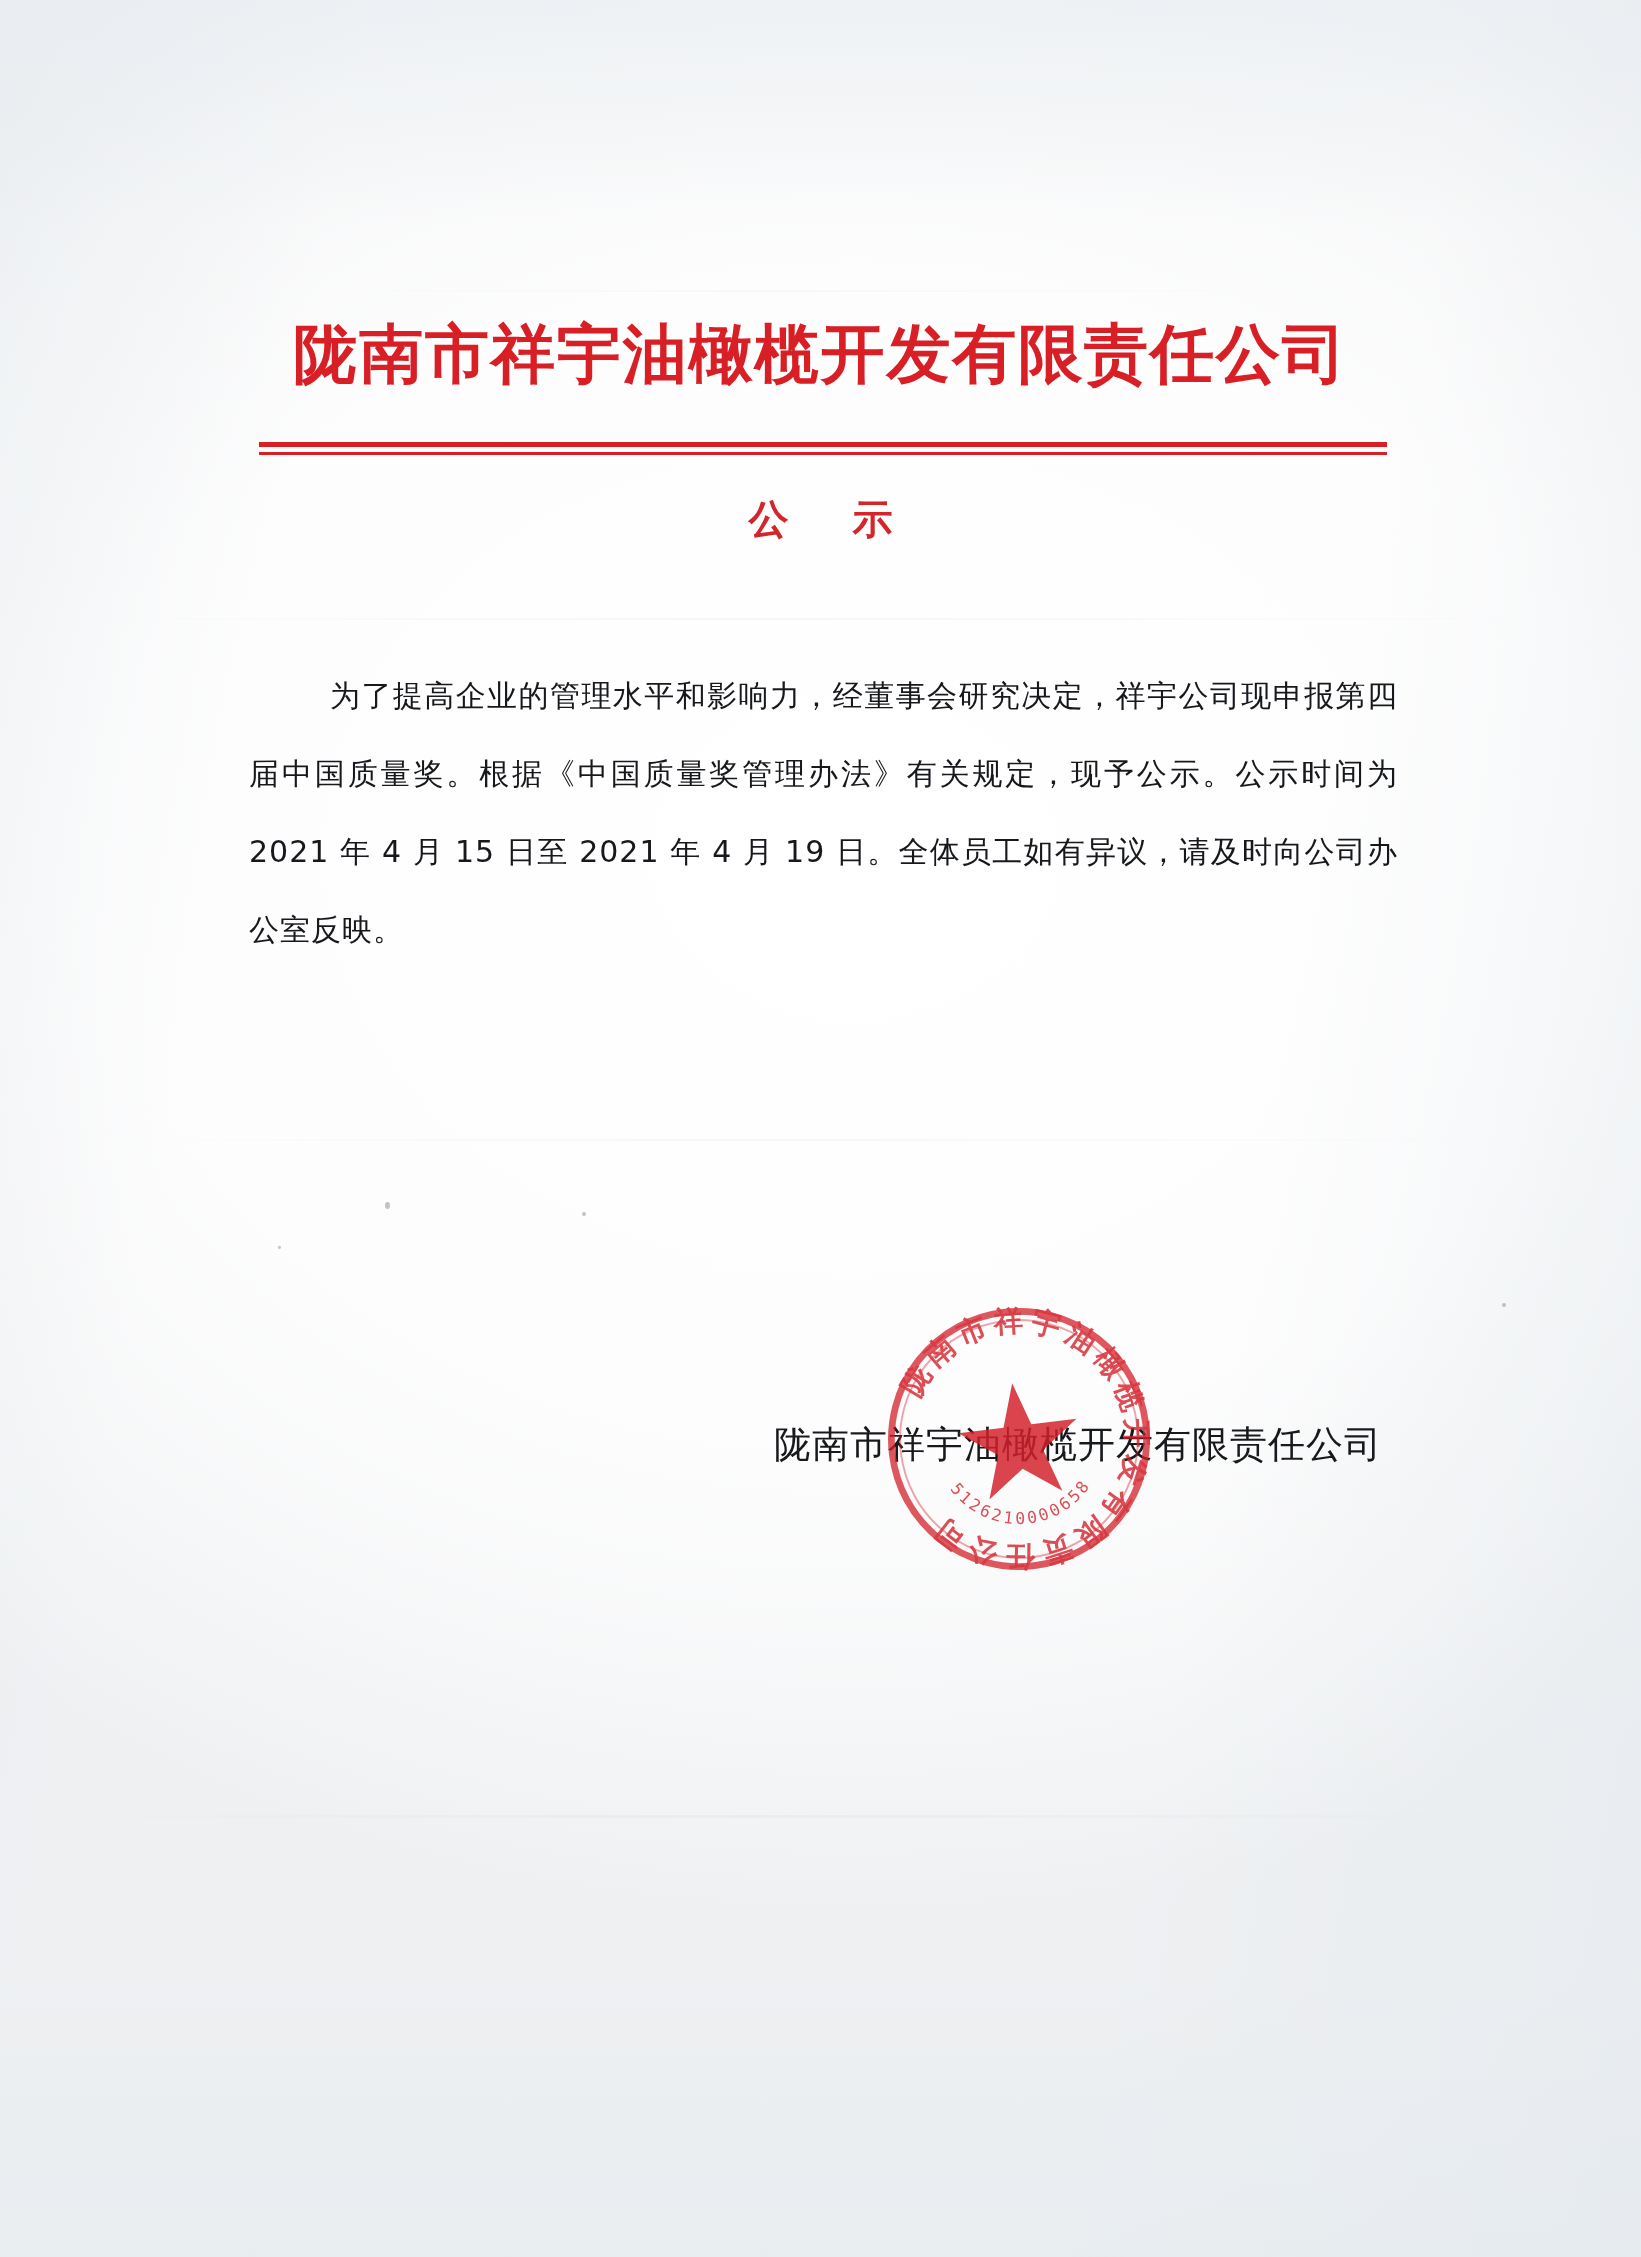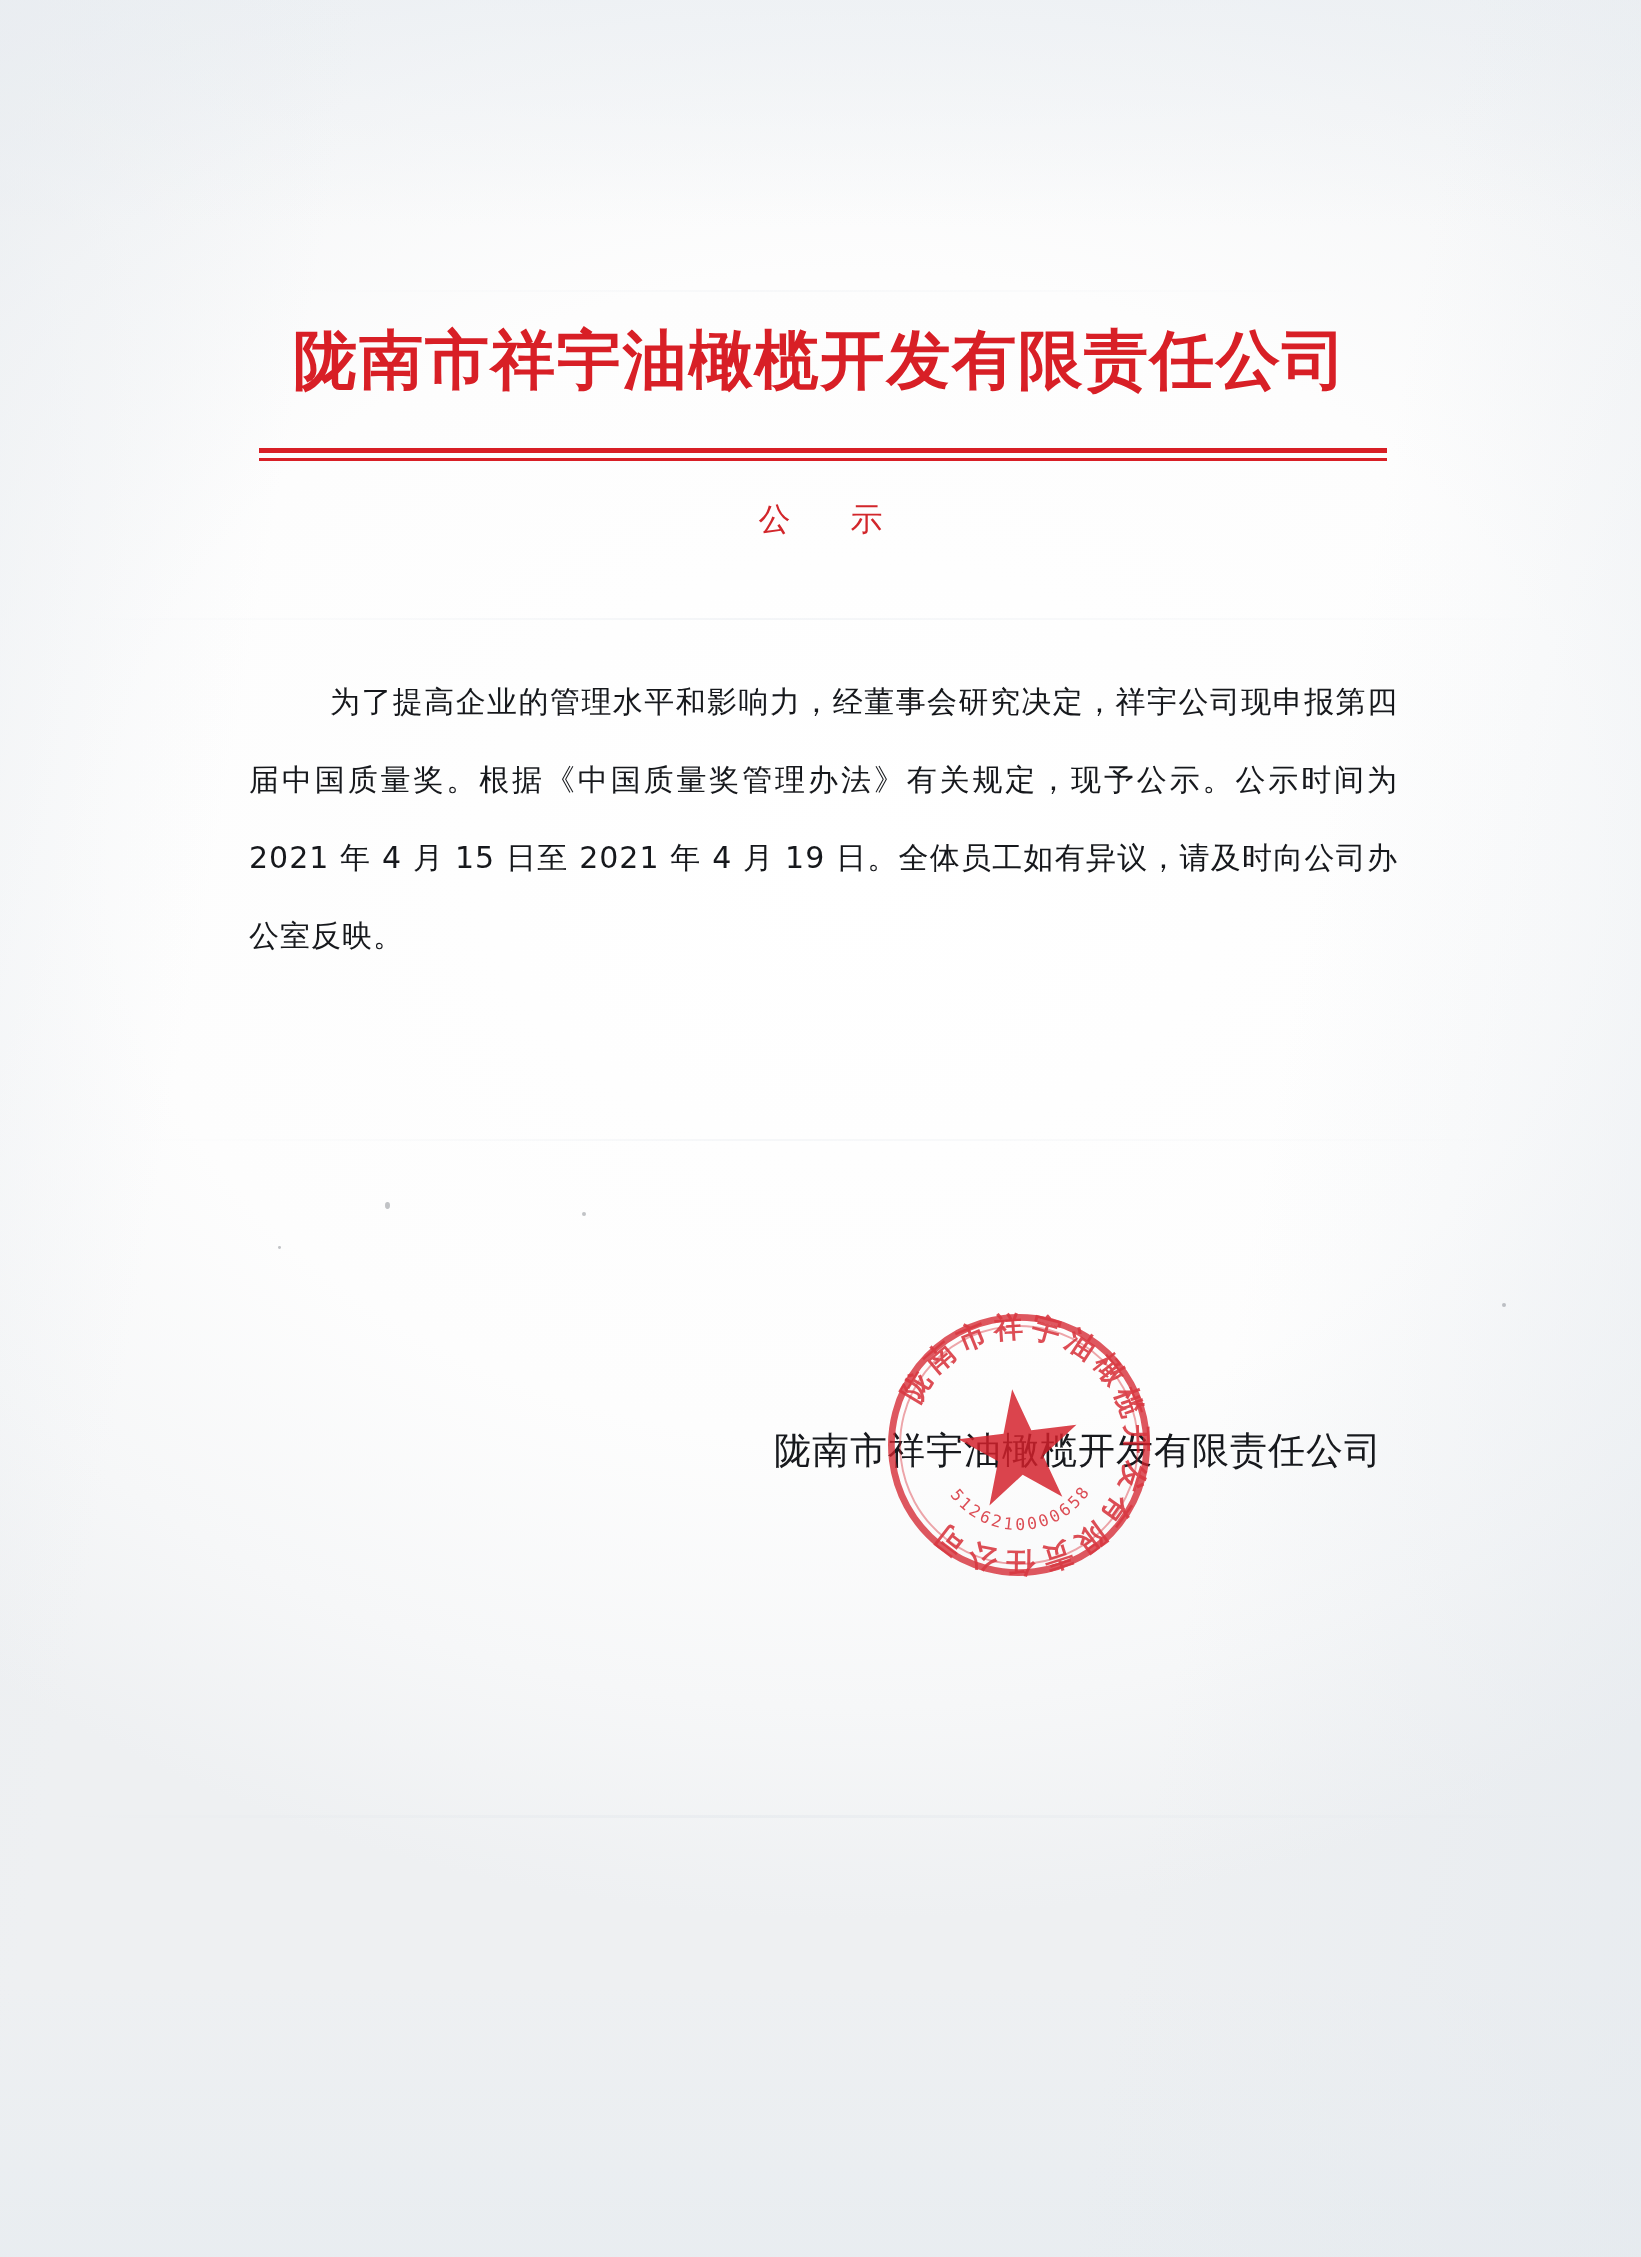--- a/index.html
+++ b/index.html
@@ -39,21 +39,21 @@
   .speck {
     position: absolute;
     background: rgba(120,125,130,0.45);
     border-radius: 50%;
     pointer-events: none;
   }
 
   .content {
     position: absolute;
     left: 0;
-    top: 6px;
+    top: 0;
     width: 1641px;
     height: 1885px;
   }
 
   .doc-title {
     position: absolute;
     left: 0;
     right: 0;
     top: 311px;
     text-align: center;
@@ -78,22 +78,22 @@
   }
 
   .doc-subtitle {
     position: absolute;
     left: 0;
     right: 0;
     top: 492px;
     text-align: center;
     color: #d2262b;
     font-family: "DejaVu Sans", "Liberation Sans", sans-serif;
-    font-weight: normal;
-    font-size: 32px;
+    font-weight: bold;
+    font-size: 40px;
     letter-spacing: 25px;
     text-indent: 25px;
   }
 
   .body-text {
     position: absolute;
     left: 249px;
     width: 1149px;
     top: 657px;
     font-family: "DejaVu Sans", "Liberation Sans", sans-serif;

